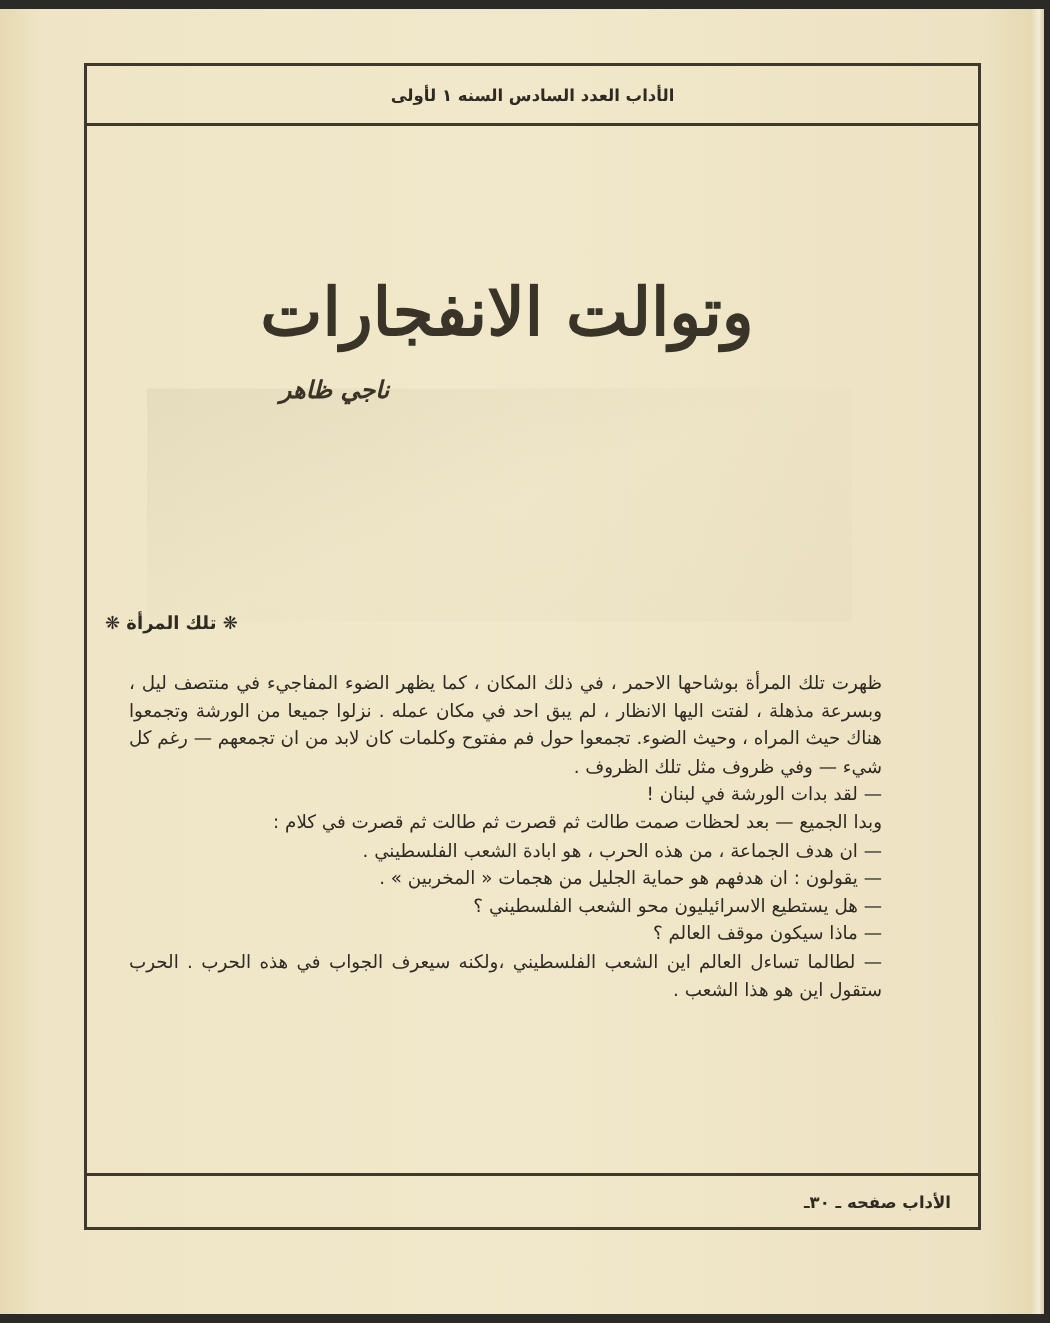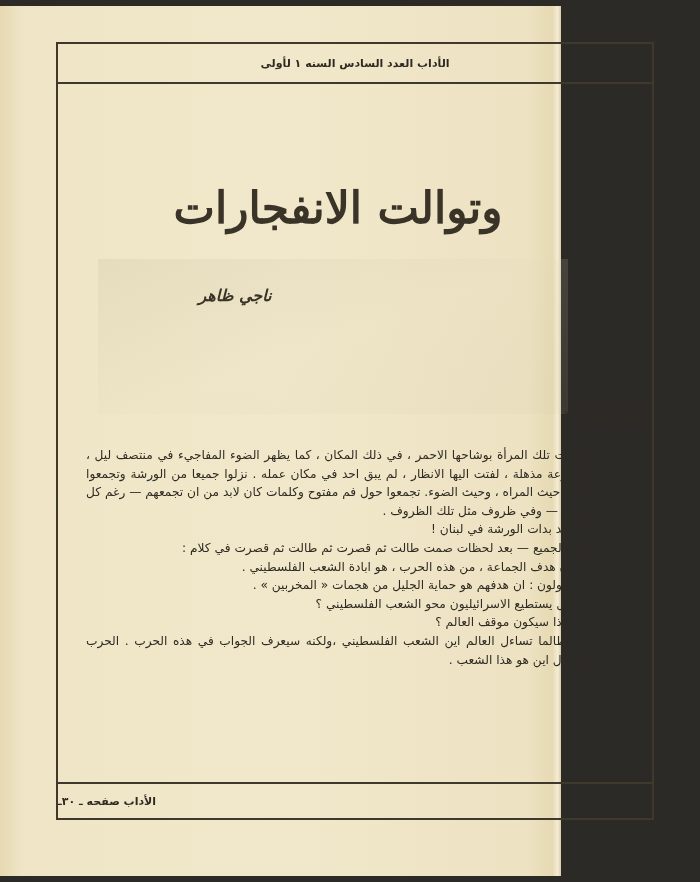--- a/index.html
+++ b/index.html
@@ -2,21 +2,21 @@
 <html><head>
 <meta charset="utf-8">
 <style>
   html, body { margin: 0; padding: 0; }
   body {
     width: 700px; height: 882px; position: relative; overflow: hidden;
     background: #2c2a27;
     font-family: "DejaVu Sans", sans-serif;
   }
   .page {
-    position: absolute; left: 0; top: 6px; width: 561px; height: 870px;
+    position: absolute; left: 0; top: 6px; width: 696px; height: 870px;
     background: linear-gradient(90deg, #e6d9b2 0%, #efe5c6 4%, #f1e8cb 50%, #ede2c2 94%, #e4d7ae 100%);
   }
   .page-edge {
     position: absolute; right: 0; top: 0; width: 8px; height: 100%;
     background: linear-gradient(90deg, #e8dcb8, #f4ecd5 60%, #d9cca5);
   }
   .frame {
     position: absolute; left: 56px; top: 36px; width: 598px; height: 778px;
     border: 2.5px solid #3f382c; box-sizing: border-box;
   }
@@ -24,40 +24,40 @@
     position: absolute; left: 0; top: 0; right: 0; height: 38px;
     border-bottom: 2.5px solid #3f382c;
     display: flex; align-items: center; justify-content: center;
   }
   .header-text {
     direction: rtl; font-size: 11px; font-weight: bold; color: #2e2a22; letter-spacing: 0.5px;
   }
   .footer-row {
     position: absolute; left: 0; bottom: 0; right: 0; height: 34px;
     border-top: 2.5px solid #3f382c;
-    display: flex; align-items: center; justify-content: flex-start; padding-right: 18px;
+    display: flex; align-items: center; justify-content: flex-end; padding-right: 18px;
   }
   .footer-text { direction: rtl; font-size: 11px; font-weight: bold; color: #2e2a22; }
   .photo {
     position: absolute; left: 40px; top: 215px; width: 470px; height: 155px;
     background: linear-gradient(160deg, rgba(200,190,160,0.25), rgba(225,215,185,0.15) 50%, rgba(200,190,160,0.1));
   }
   .title {
     position: absolute; left: 100px; top: 138px; width: 360px; text-align: center;
     direction: rtl; font-family: "DejaVu Serif", serif; font-weight: bold;
     font-size: 44px; color: #3a3428; letter-spacing: 1px;
   }
   .author {
-    position: absolute; left: 132px; top: 206px; width: 90px; text-align: center;
+    position: absolute; left: 120px; top: 206px; width: 90px; text-align: center;
     direction: rtl; font-family: "DejaVu Serif", serif; font-weight: bold; font-style: italic;
-    font-size: 16px; color: #3a3428; margin-top: 36px;
+    font-size: 16px; color: #3a3428;
   }
   .section-heading {
-    position: absolute; left: 0; right: 0; top: 364px; text-align: right;
-    direction: rtl; font-size: 12px; font-weight: bold; color: #2e2a22;
+    position: absolute; left: 0; right: 0; top: 364px; text-align: left;
+    direction: rtl; font-size: 12px; font-weight: bold; color: #2e2a22; padding-left: 12px;
   }
   .body-text {
     position: absolute; left: 28px; right: 30px; top: 402px;
     direction: rtl; text-align: justify; font-size: 12.2px; line-height: 18.6px; color: #2f2b23;
   }
   .body-text p { margin: 0; }
   .indent { padding-right: 34px; }
   .indent2 { padding-right: 60px; }
 </style>
 </head>

